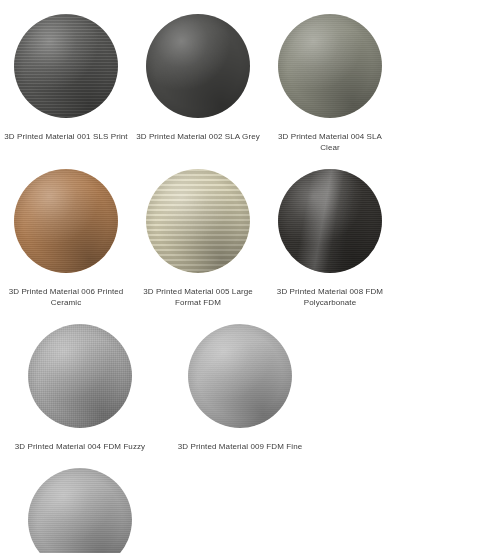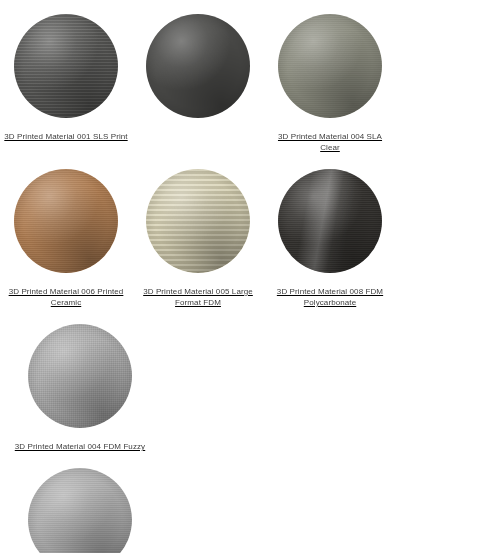--- a/index.html
+++ b/index.html
@@ -19,21 +19,20 @@
   .gallery {
     width: 480px;
     padding-top: 8px;
     box-sizing: border-box;
   }
 
   .grid-row {
     display: flex;
     flex-direction: row;
     width: 396px;
-    text-decoration: underline;
   }
 
   .cell {
     width: 160px;
     box-sizing: border-box;
     display: flex;
     flex-direction: column;
     align-items: center;
     padding: 0 4px 10px 4px;
   }
@@ -159,20 +158,21 @@
           </div>
         </div>
         <div class="caption">3D Printed Material 001 SLS Print</div>
       </div>
       <div class="cell">
         <div class="swatch-wrap">
           <div class="sphere" style="background-color: rgb(74, 74, 72);">
             <div class="tex tex-smooth"></div>
           </div>
         </div>
+        <div class="caption">3D Printed Material 002 SLA Grey</div>
       </div>
       <div class="cell">
         <div class="swatch-wrap">
           <div class="sphere" style="background-color: rgb(137, 138, 125);">
             <div class="tex tex-lines-vfine"></div>
           </div>
         </div>
         <div class="caption">3D Printed Material 004 SLA Clear</div>
       </div>
     </div>
@@ -204,20 +204,28 @@
     </div>
     <div class="grid-row">
       <div class="cell">
         <div class="swatch-wrap">
           <div class="sphere" style="background-color: rgb(171, 171, 171);">
             <div class="tex tex-fuzzy"></div>
           </div>
         </div>
         <div class="caption">3D Printed Material 004 FDM Fuzzy</div>
       </div>
+      <div class="cell">
+        <div class="swatch-wrap">
+          <div class="sphere" style="background-color: rgb(179, 179, 179);">
+            <div class="tex tex-lines-vfine"></div>
+          </div>
+        </div>
+        <div class="caption">3D Printed Material 009 FDM Fine</div>
+      </div>
     </div>
     <div class="grid-row">
       <div class="cell">
         <div class="swatch-wrap">
           <div class="sphere" style="background-color: rgb(173, 173, 173);">
             <div class="tex tex-lines-fine"></div>
           </div>
         </div>
       </div>
     </div>

